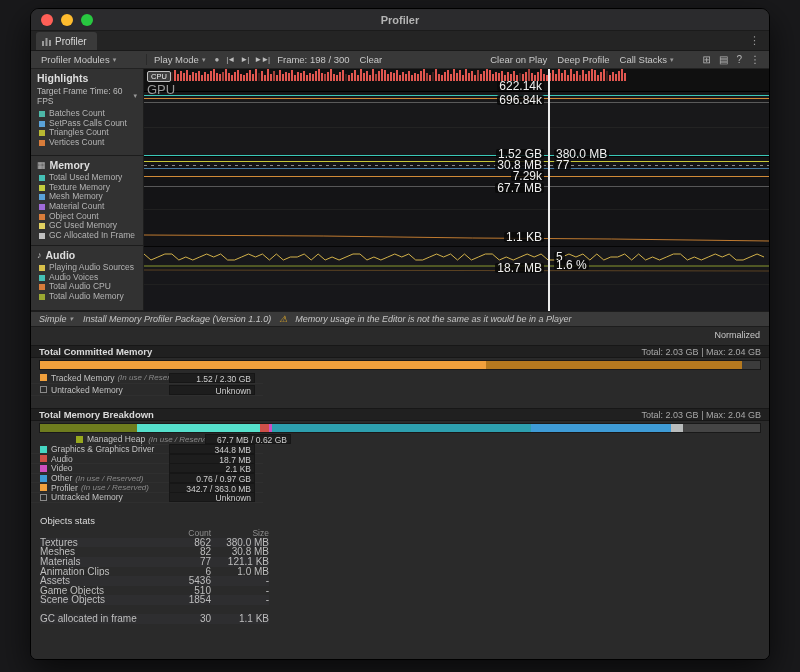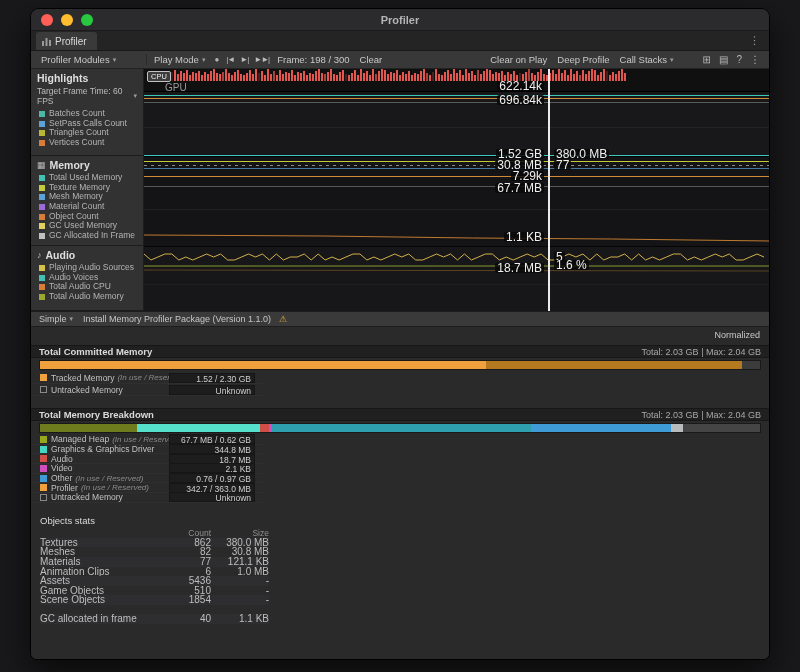--- a/index.html
+++ b/index.html
@@ -47,30 +47,30 @@
   .counter { display: flex; align-items: center; gap: 4px; padding: 0 8px; height: 9.7px; font-size: 8.5px; line-height: 9.7px; color: #b4b4b4; white-space: nowrap; overflow: hidden; }
   .sw { width: 6px; height: 6px; flex: 0 0 auto; }
   
   .chart { flex: 1; position: relative; background: #151517; overflow: hidden; }
   .region { position: absolute; left: 0; right: 0; }
   #reg-top   { top: 0;    height: 22px; background: #101010; }
   #reg-high  { top: 22px; height: 65px; background: #18181a; border-top: 1px solid #000; }
   #reg-mem   { top: 87px; height: 90px; background: #141416; border-top: 1px solid #050505; }
   #reg-audio { top: 177px; bottom: 0;   background: #17171a; border-top: 1px solid #050505; }
   .cpu-chip { position: absolute; left: 3px; top: 2px; z-index: 6; border: 1px solid #c2c2c2; background: #3e3e3e; color: #ececec; font-size: 7.5px; line-height: 9px; padding: 0 3px; border-radius: 2px; }
-  .gpu-chip { position: absolute; left: 21px; top: 13px; z-index: 6; color: #9a9a9a; font-size: 10px; }
+  .gpu-chip { position: absolute; left: 3px; top: 13px; z-index: 6; color: #9a9a9a; font-size: 13px; }
   #cpu-track { position: absolute; left: 27px; right: 0; top: 0; height: 12px; display: flex; align-items: flex-end; gap: 1px; overflow: hidden; }
   .cpu-bar { flex: 0 0 2px; background: #e25750; }
   .hl { position: absolute; left: 0; right: 0; height: 1px; }
   .hl.dash { background: repeating-linear-gradient(90deg,#8a8a8a 0 3px,transparent 3px 7px); }
   .series-svg { position: absolute; left: 0; top: 0; width: 100%; height: 100%; z-index: 1; }
   .playhead { position: absolute; top: 0; bottom: 0; width: 2px; background: #ececec; z-index: 4; }
   .clabel { position: absolute; z-index: 5; font-size: 12px; line-height: 10px; color: #f0f0f0; background: rgba(8,8,8,.85); padding: 0 2px; border-radius: 2px; white-space: nowrap; }
   
-  .subbar { height: 16px; flex: 0 0 auto; background: #3a3a3a; border-top: 1px solid #1d1d1d; border-bottom: 1px solid #1d1d1d; display: flex; align-items: center; gap: 8px; padding: 0 6px; font-size: 9px; color: #c6c6c6; white-space: nowrap; }
+  .subbar { height: 16px; flex: 0 0 auto; background: #3a3a3a; border-top: 1px solid #1d1d1d; border-bottom: 1px solid #1d1d1d; display: flex; align-items: center; gap: 8px; padding: 0 6px; font-size: 9px; color: #c6c6c6; white-space: nowrap; font-style: italic; }
   .warn-icon { color: #f0b429; font-size: 9px; }
   
   .details { flex: 1; background: #2a2a2a; overflow: hidden; font-size: 9px; }
   .norm-row { height: 16px; display: flex; justify-content: flex-end; align-items: center; padding: 0 9px; color: #c8c8c8; }
   .mem-head { height: 13px; margin-top: 2px; background: #202020; border-top: 1px solid #171717; border-bottom: 1px solid #171717; display: flex; align-items: center; justify-content: space-between; padding: 0 8px; }
   .mem-head .t { font-weight: bold; font-size: 9.5px; color: #dadada; }
   .mem-head .r { font-size: 9px; color: #a8a8a8; }
   .bar { height: 10px; margin: 2px 8px; display: flex; background: #3a3a3a; border: 1px solid #191919; overflow: hidden; }
   .seg { height: 100%; flex: 0 0 auto; }
   .leg { width: 232px; }
@@ -436,20 +436,21 @@
       </div>
   </div>
 
   <div class="subbar">
     <div class="tbtn" style="padding:0 2px">
       <span>Simple</span>
       <span class="arrow">▾</span>
     </div>
     <span>Install Memory Profiler Package (Version 1.1.0)</span>
     <span class="warn-icon">⚠</span>
+    <span>Memory usage in the Editor is not the same as it would be in a Player</span>
   </div>
 
   <div class="details">
     <div class="norm-row">
       <span>Normalized</span>
     </div>
 
     <div class="mem-head">
       <span class="t">Total Committed Memory</span>
       <span class="r">Total: 2.03 GB | Max: 2.04 GB</span>
@@ -483,21 +484,21 @@
         <div class="seg" style="width: 13.5%; background: rgb(110, 124, 30);"></div>
         <div class="seg" style="width: 17%; background: rgb(85, 224, 204);"></div>
         <div class="seg" style="width: 1.3%; background: rgb(207, 79, 72);"></div>
         <div class="seg" style="width: 0.4%; background: rgb(207, 79, 192);"></div>
         <div class="seg" style="width: 36%; background: rgb(45, 159, 174);"></div>
         <div class="seg" style="width: 19.5%; background: rgb(62, 155, 214);"></div>
         <div class="seg" style="width: 1.6%; background: rgb(185, 188, 188);"></div>
         <div class="seg" style="width: 10.7%; background: rgb(69, 69, 69);"></div>
       </div>
     <div class="leg" id="breakdown-legend">
-        <div class="leg-row" style="height: 9.7px;">
+        <div class="leg-row" style="height: 9.7px; margin-left: 36px;">
           <span class="leg-sq" style="background: rgb(151, 168, 30);"></span>
           <span class="leg-lab">Managed Heap</span>
           <span class="leg-note">(In use / Reserved)</span>
           <span class="leg-val">67.7 MB / 0.62 GB</span>
         </div>
         <div class="leg-row" style="height: 9.7px;">
           <span class="leg-sq" style="background: rgb(69, 214, 194);"></span>
           <span class="leg-lab">Graphics &amp; Graphics Driver</span>
           <span class="leg-val">344.8 MB</span>
         </div>
@@ -569,19 +570,19 @@
             <span class="c-size">-</span>
           </div>
           <div class="obj-row">
             <span class="c-name">Scene Objects</span>
             <span class="c-count">1854</span>
             <span class="c-size">-</span>
           </div>
         </div>
       <div class="obj-row gc-row">
         <span class="c-name">GC allocated in frame</span>
-        <span class="c-count">40</span>
+        <span class="c-count">30</span>
         <span class="c-size">1.1 KB</span>
       </div>
     </div>
   </div>
 
 </div>
 
 </body></html>

